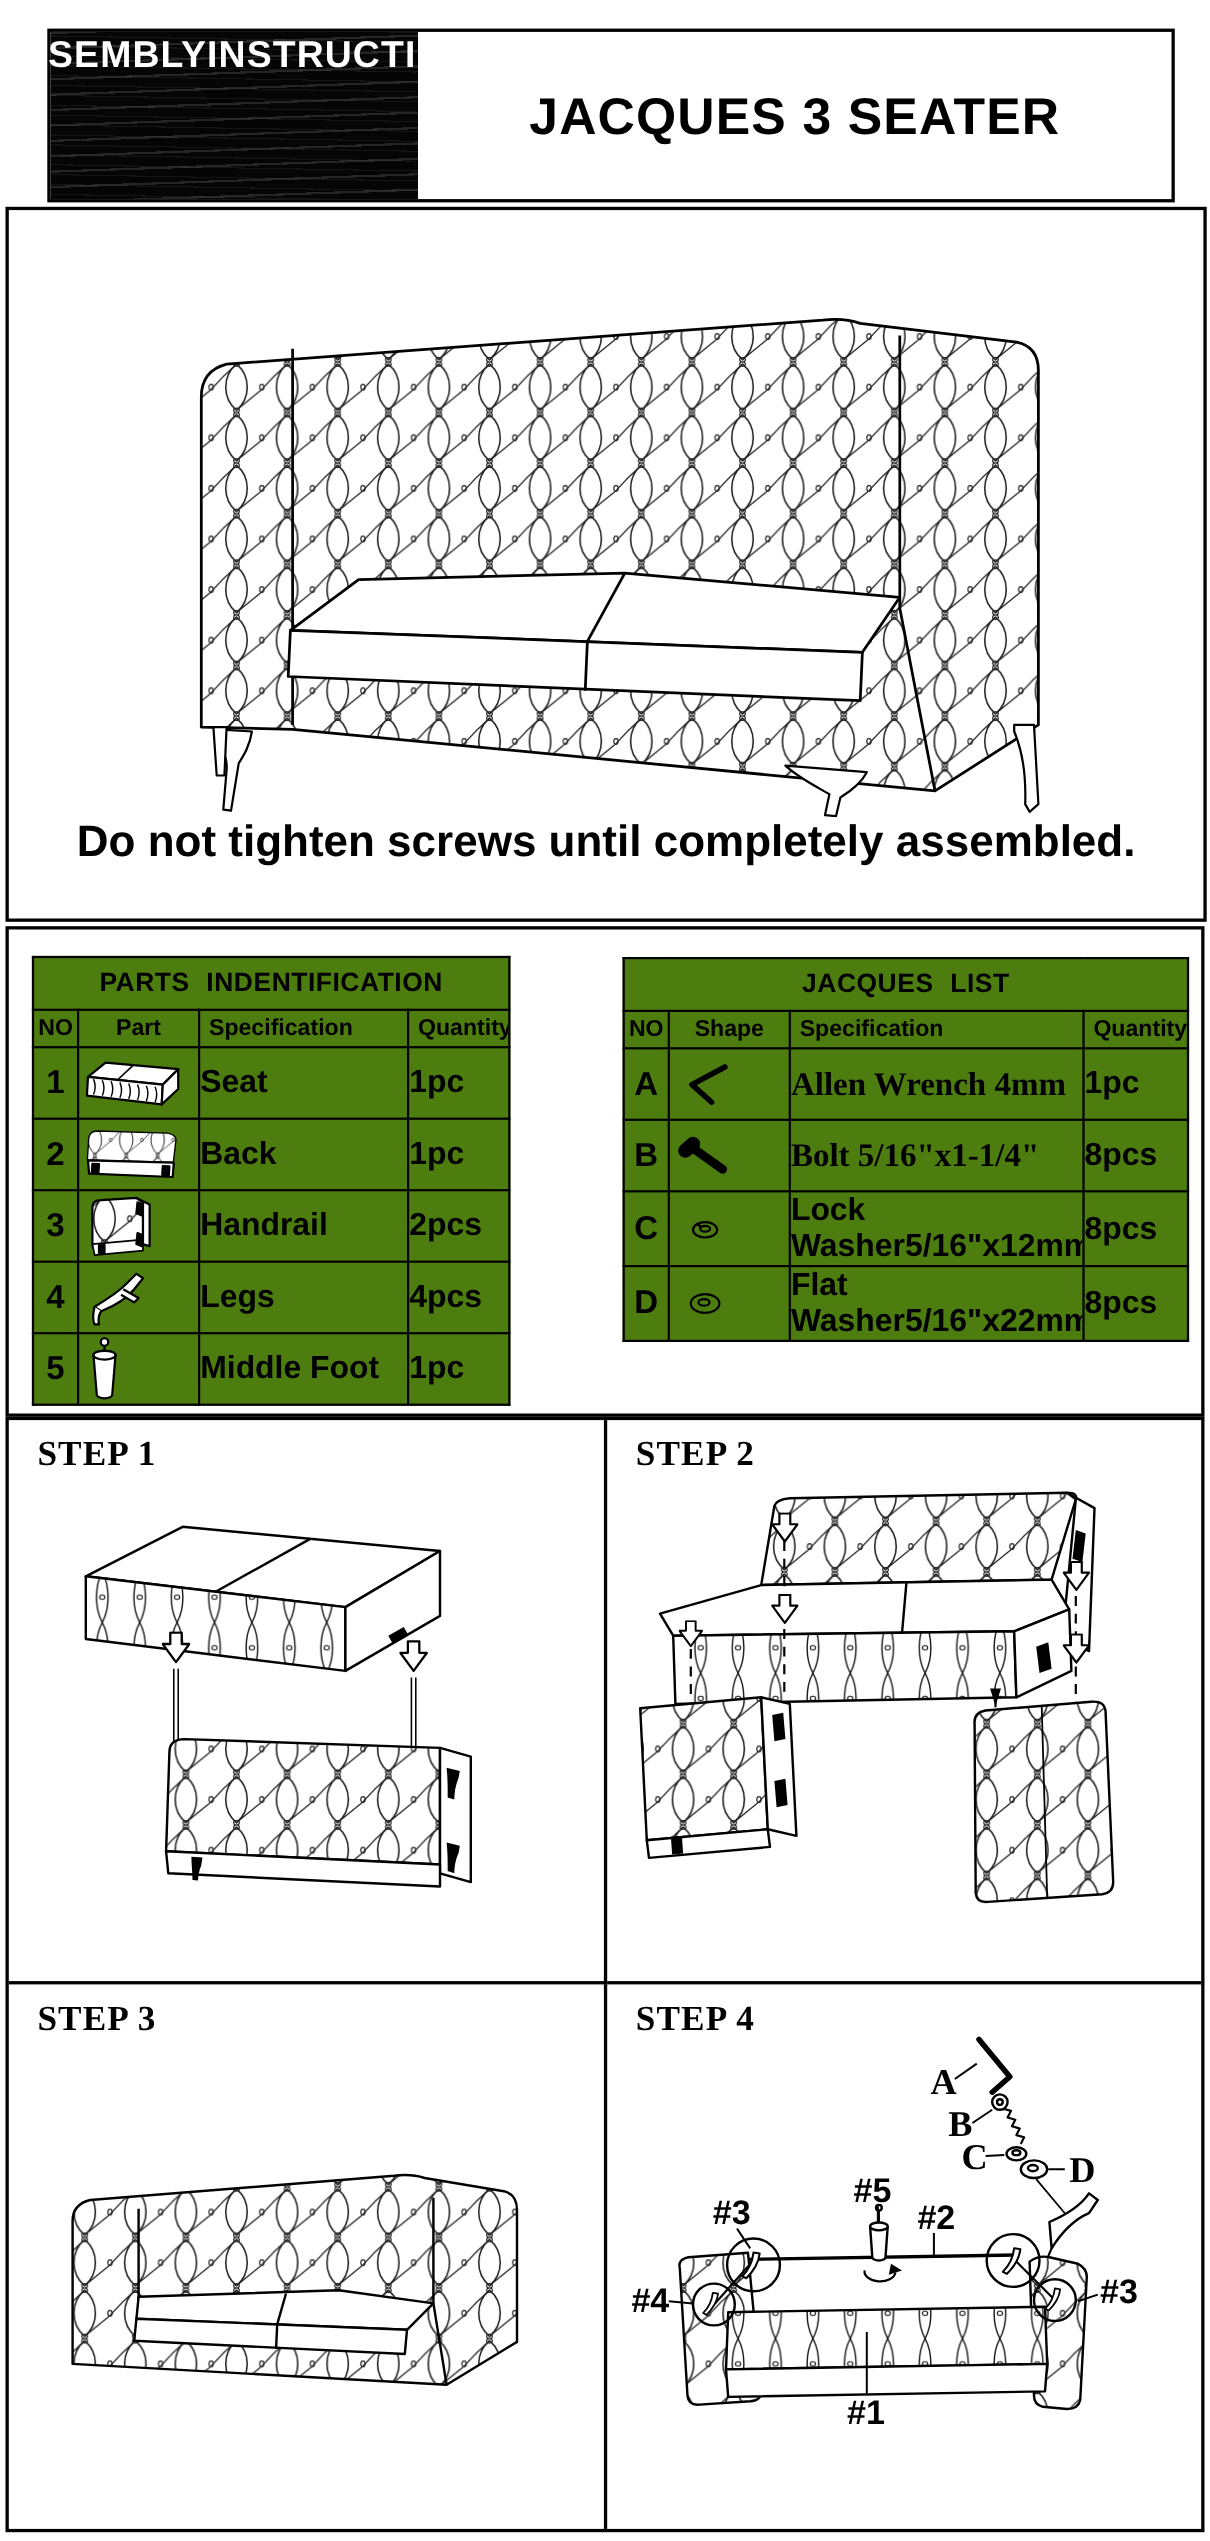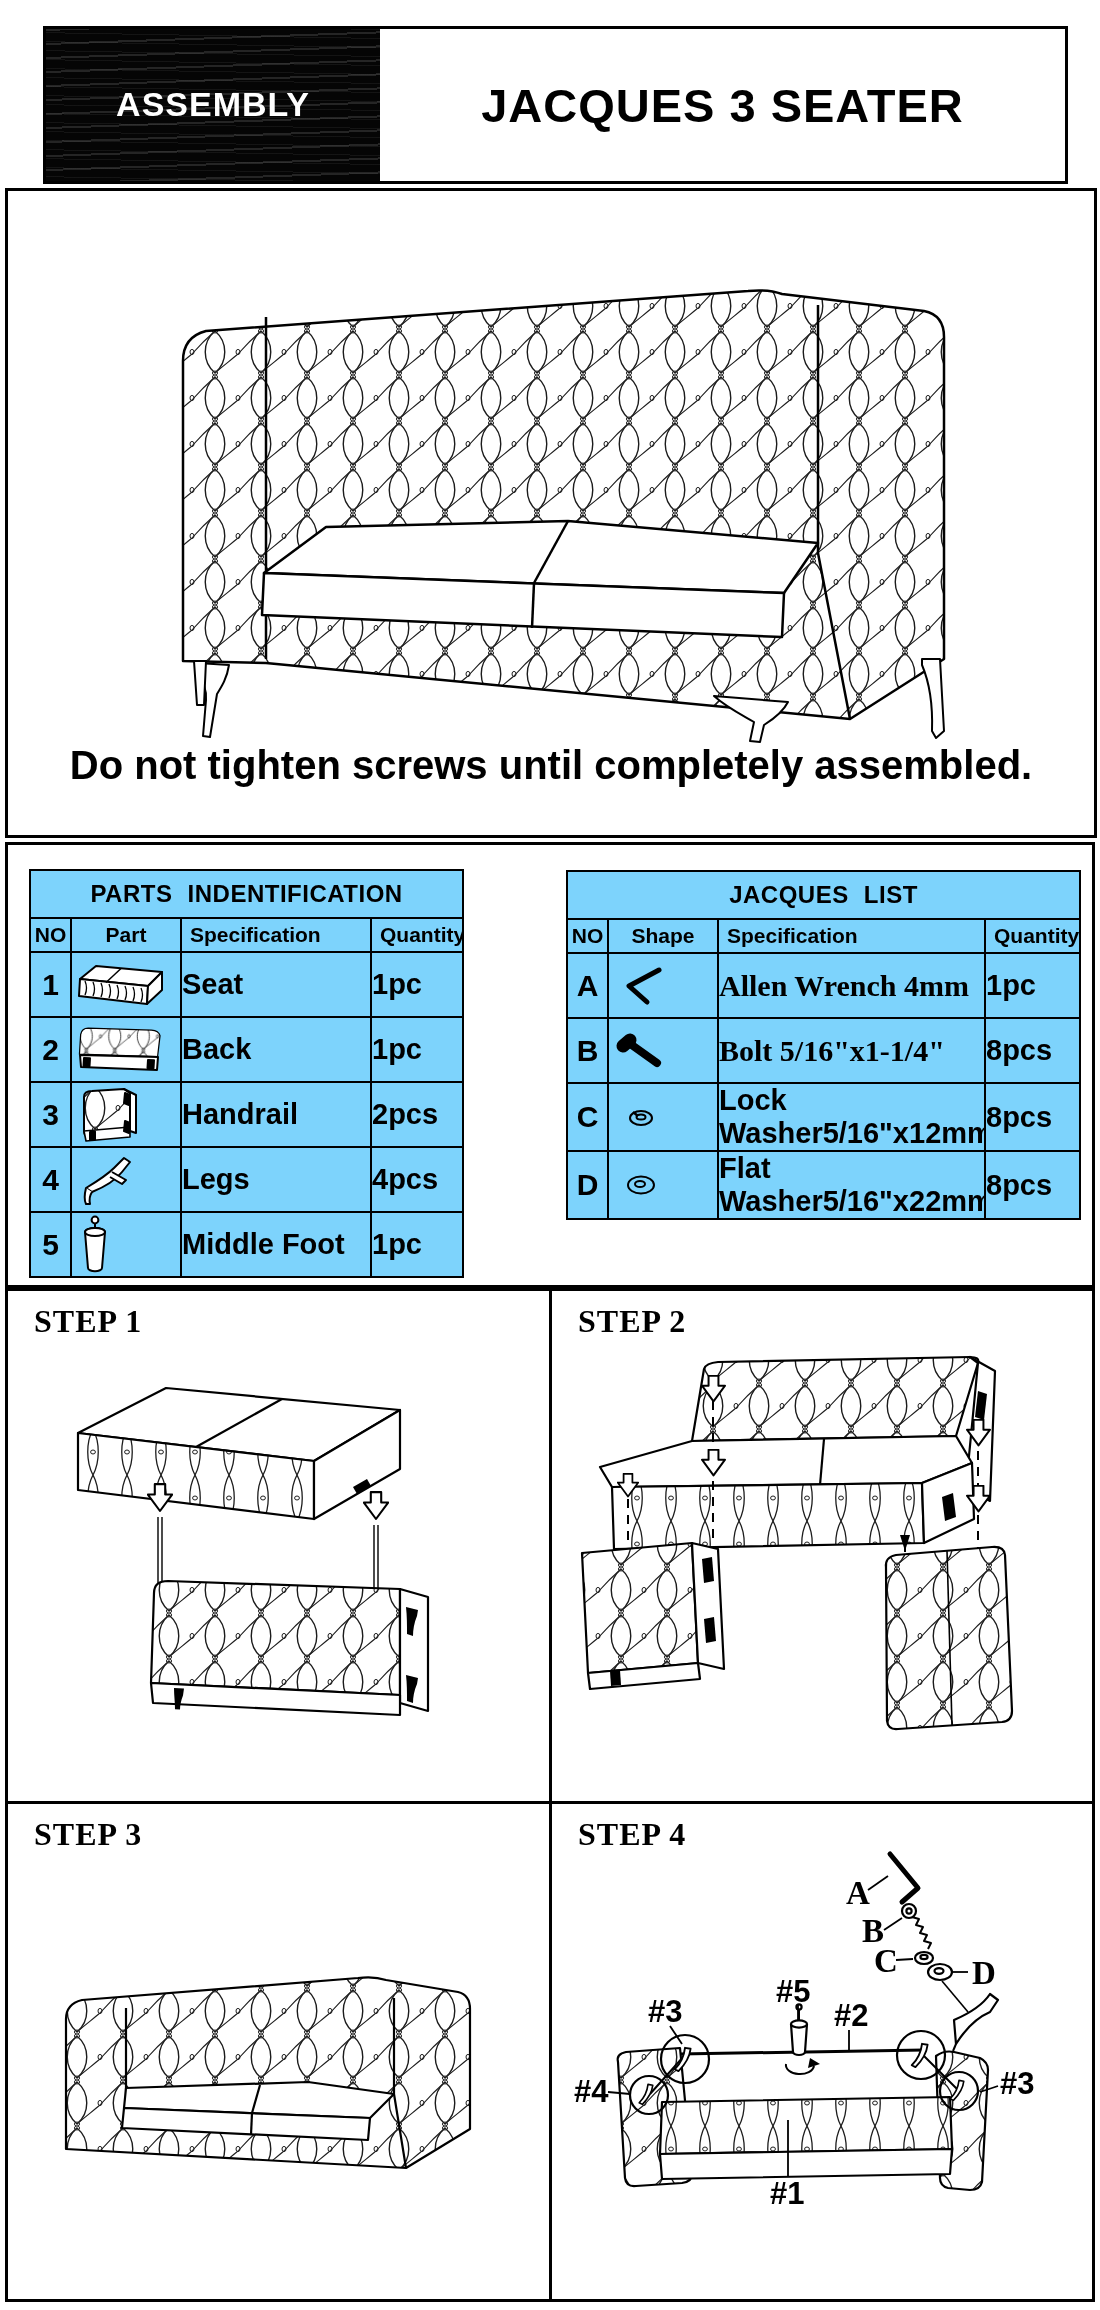--- a/index.html
+++ b/index.html
@@ -6,31 +6,31 @@
   .page{position:relative;width:1100px;height:2310px;background:#fff;
         font-family:"Liberation Sans",sans-serif;color:#000;overflow:hidden;}
   .abs{position:absolute;box-sizing:border-box;}
   .bx{border:3px solid #000;}
   
   .header{left:43px;top:26px;width:1025px;height:158px;display:flex;}
   .badge{width:334px;height:100%;background:
          repeating-linear-gradient(178deg, rgba(120,120,120,.28) 0 2px, rgba(0,0,0,0) 2px 14px),
          repeating-linear-gradient(181deg, rgba(90,90,90,.18) 0 1px, rgba(0,0,0,0) 1px 9px),
          #050505;
-         color:#fff;display:flex;flex-direction:column;justify-content:center;
+         color:#fff;display:flex;flex-direction:row;justify-content:center;
          text-align:center;font-weight:bold;font-size:34px;line-height:1.28;letter-spacing:1px;}
   .titleArea{flex:1;display:flex;align-items:center;justify-content:center;}
   .pageTitle{font-size:47px;font-weight:bold;letter-spacing:1px;}
   
   .hero{left:5px;top:188px;width:1092px;height:650px;}
   .warning{position:absolute;left:0;top:552px;width:100%;text-align:center;
            font-family:Liberation Sans, sans-serif;font-weight:bold;font-size:40px;}
   
   .tablesBox{left:5px;top:842px;width:1090px;height:446px;}
-  table.spec{border-collapse:collapse;table-layout:fixed;position:absolute;background:#7dd3fc;}
+  table.spec{border-collapse:collapse;table-layout:fixed;position:absolute;background:#4d7c0f;}
   table.spec td,table.spec th{border:2px solid #000;padding:0;overflow:hidden;}
   .tTitle{height:46px;text-align:center;font-size:24px;font-weight:bold;letter-spacing:.5px;word-spacing:8px;}
   .tHead{height:34px;font-size:21px;font-weight:bold;}
   .tHead .c{text-align:center;}
   .tHead .l{text-align:left;padding-left:8px;margin-left:14px;}
   tr.bodyRow{height:65px;}
   td.no{text-align:center;font-size:30px;font-weight:bold;}
   td.part{text-align:center;}
   td.specc{font-size:29px;font-weight:bold;padding-left:10px;text-align:left;}
   td.specc.serif{font-family:"Liberation Serif",serif;font-size:30px;}
@@ -76,20 +76,21 @@
       <path d="M4,26 C10,20 14,12 15,3 L21,4 C20,13 14,22 8,28 Z" fill="#fff" stroke="#000" stroke-width="2"></path>
     </symbol>
   </defs>
 </svg>
 
 <div class="page">
 
   <div class="abs bx header">
     <div class="badge">
       <div>ASSEMBLY</div>
+      <div>INSTRUCTION</div>
     </div>
     <div class="titleArea">
       <span class="pageTitle">JACQUES 3 SEATER</span>
     </div>
   </div>
 
   <div class="abs bx hero">
     <svg class="stepSvg" width="1086" height="552" viewBox="0 0 1086 552">
       <g stroke="#000" stroke-width="2.5" stroke-linejoin="round" fill="none">
         <path fill="url(#tuft)" d="M175,470 L175,170 Q175,146 198,140 L740,100 Q760,98 774,103 L916,120 Q936,124 936,146 L936,468 L842,528 L258,472 Z"></path>

